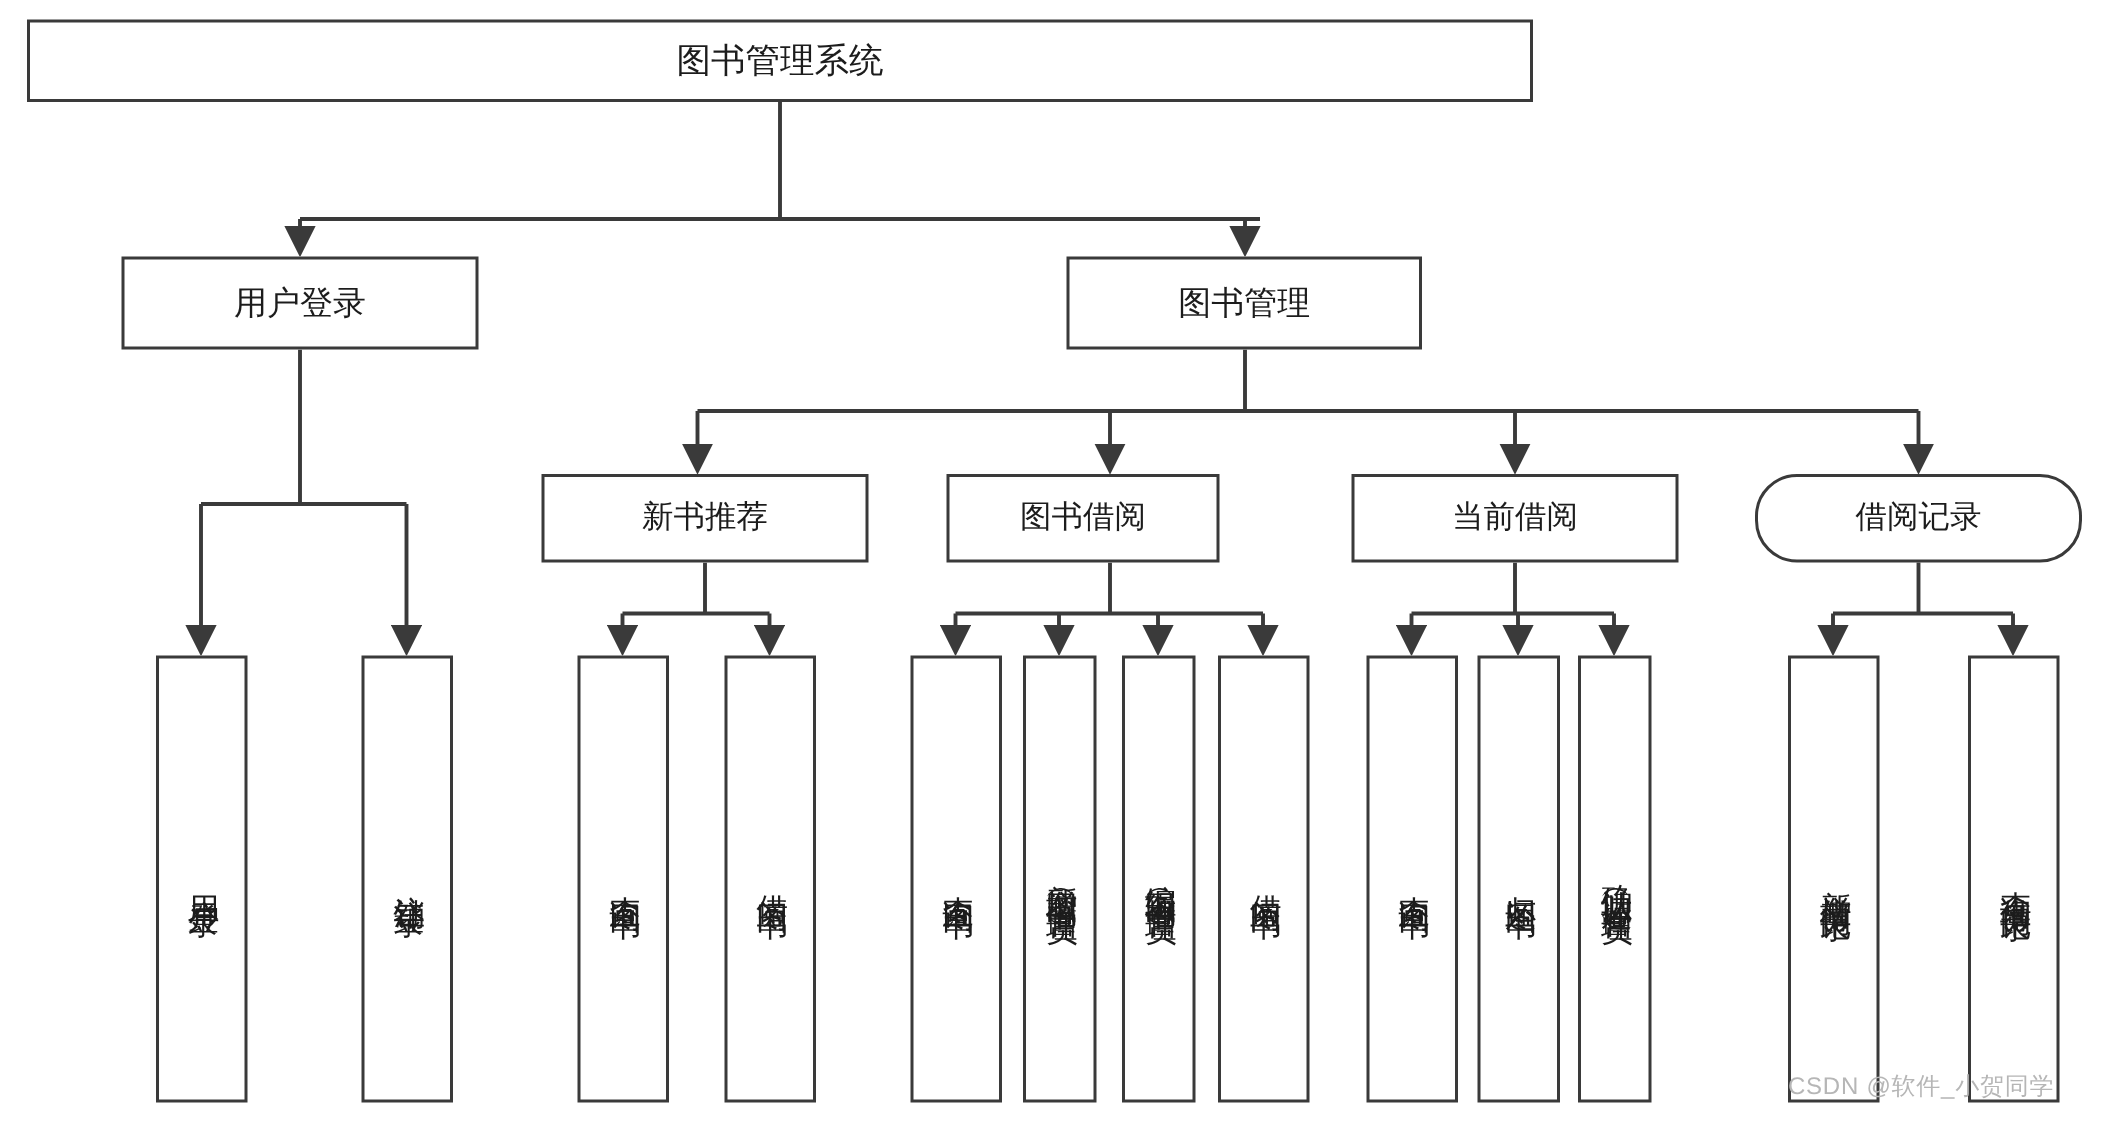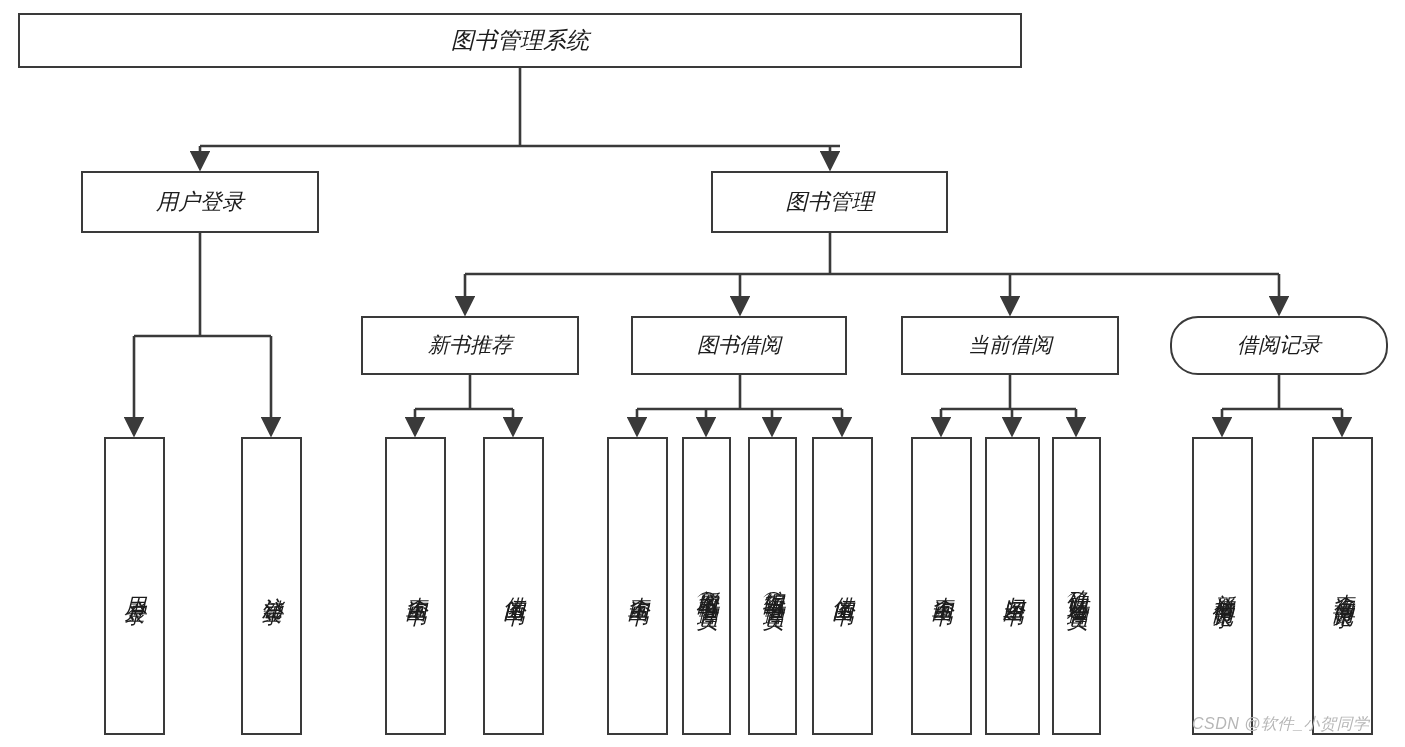--- a/index.html
+++ b/index.html
@@ -10,21 +10,20 @@
   }
   body {
     font-family: "Liberation Sans", "DejaVu Sans", sans-serif;
   }
   #diagram-root {
     position: relative;
     width: 1405px;
     height: 747px;
     background: #ffffff;
     overflow: hidden;
-    font-style: italic;
   }
   #edge-layer {
     position: absolute;
     left: 0;
     top: 0;
     width: 1405px;
     height: 747px;
     pointer-events: none;
   }
   .node {
@@ -147,21 +146,21 @@
   <div class="node level-1" id="node-l1-0" style="left: 81px; top: 171px; width: 238px; height: 62px;">
     <span class="hlabel">用户登录</span>
   </div>
   <div class="node level-1" id="node-l1-1" style="left: 711px; top: 171px; width: 237px; height: 62px;">
     <span class="hlabel">图书管理</span>
   </div>
 
   <div class="node level-2" id="node-l2-0" style="left: 361px; top: 316px; width: 218px; height: 59px;">
     <span class="hlabel">新书推荐</span>
   </div>
-  <div class="node level-2" id="node-l2-1" style="left: 631px; top: 316px; width: 216px; height: 59px;">
+  <div class="node level-2" id="node-l2-1" style="left: 631px; top: 316px; width: 182px; height: 59px;">
     <span class="hlabel">图书借阅</span>
   </div>
   <div class="node level-2" id="node-l2-2" style="left: 901px; top: 316px; width: 218px; height: 59px; text-align: right;">
     <span class="hlabel">当前借阅</span>
   </div>
   <div class="node level-2" id="node-l2-3" style="left: 1170px; top: 316px; width: 218px; height: 59px; border-radius: 28px;">
     <span class="hlabel">借阅记录</span>
   </div>
 
   <div class="node leaf" id="node-leaf-0" style="left: 104px; top: 437px; width: 61px; height: 298px;">

